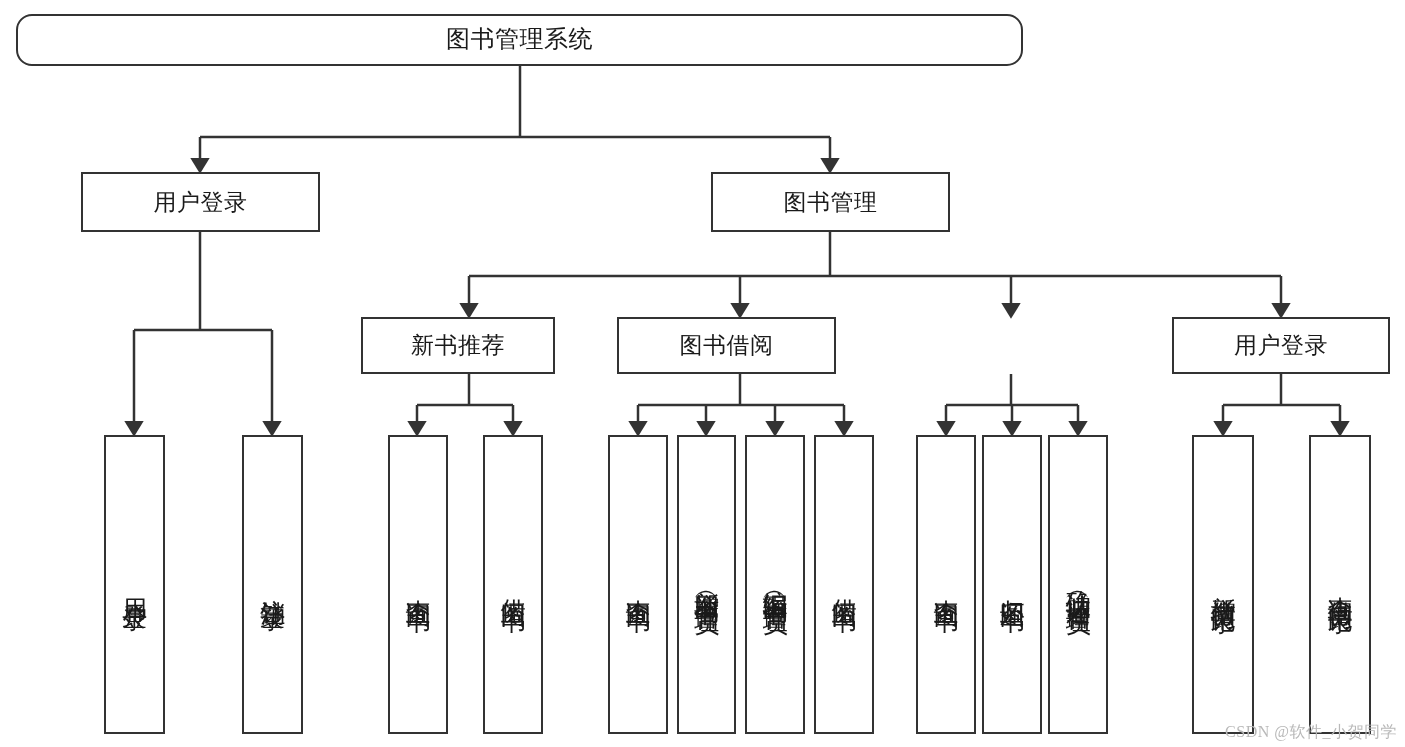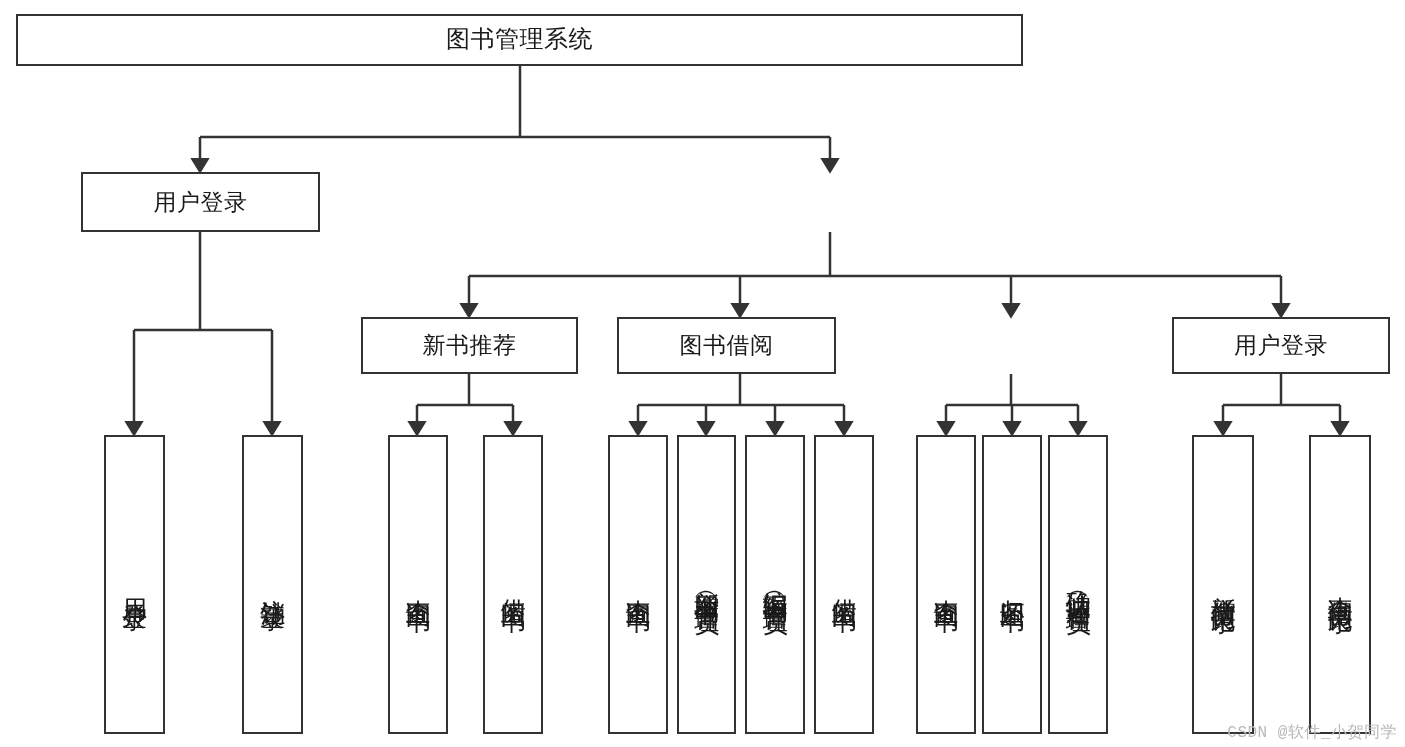--- a/index.html
+++ b/index.html
@@ -70,21 +70,21 @@
   }
   .arrowhead {
     fill: #333333;
   }
   #watermark {
     position: absolute;
     right: 8px;
     bottom: 4px;
     font-size: 16px;
     color: #b9b9b9;
-    font-family: Liberation Mono, monospace;
+    font-family: Liberation Serif, serif;
     white-space: nowrap;
     letter-spacing: 0.5px;
   }
 </style>
 </head>
 <body>
 
 <div id="canvas">
 
   <svg id="wires" viewBox="0 0 1405 747">
@@ -128,29 +128,32 @@
     <path class="wire" d="M946,405 L946,426" marker-end="url(#arr)"></path>
     <path class="wire" d="M1012,405 L1012,426" marker-end="url(#arr)"></path>
     <path class="wire" d="M1078,405 L1078,426" marker-end="url(#arr)"></path>
 
     <path class="wire" d="M1281,374 L1281,405"></path>
     <path class="wire" d="M1223,405 L1340,405"></path>
     <path class="wire" d="M1223,405 L1223,426" marker-end="url(#arr)"></path>
     <path class="wire" d="M1340,405 L1340,426" marker-end="url(#arr)"></path>
   </svg>
 
-  <div class="node horiz root" style="left:16px; top:14px; width:1007px; height:52px;">
+  <div class="node horiz root" style="left:16px; top:14px; width:1007px; height:52px;border-radius:16px;">
     <span class="label">图书管理系统</span>
   </div>
 
   <div class="node horiz" style="left:81px; top:172px; width:239px; height:60px;">
     <span class="label">用户登录</span>
   </div>
-
-  <div class="node horiz" style="left:361px; top:317px; width:217px; height:57px;">
+  <div class="node horiz" style="left:711px; top:172px; width:239px; height:60px;">
+    <span class="label">图书管理</span>
+  </div>
+
+  <div class="node horiz" style="left:361px; top:317px; width:194px; height:57px;">
     <span class="label">新书推荐</span>
   </div>
   <div class="node horiz" style="left:617px; top:317px; width:219px; height:57px;">
     <span class="label">图书借阅</span>
   </div>
   <div class="node horiz" style="left:1172px; top:317px; width:218px; height:57px;">
     <span class="label">用户登录</span>
   </div>
 
   <div class="node vert" style="left:104px; top:435px; width:61px; height:299px;">

